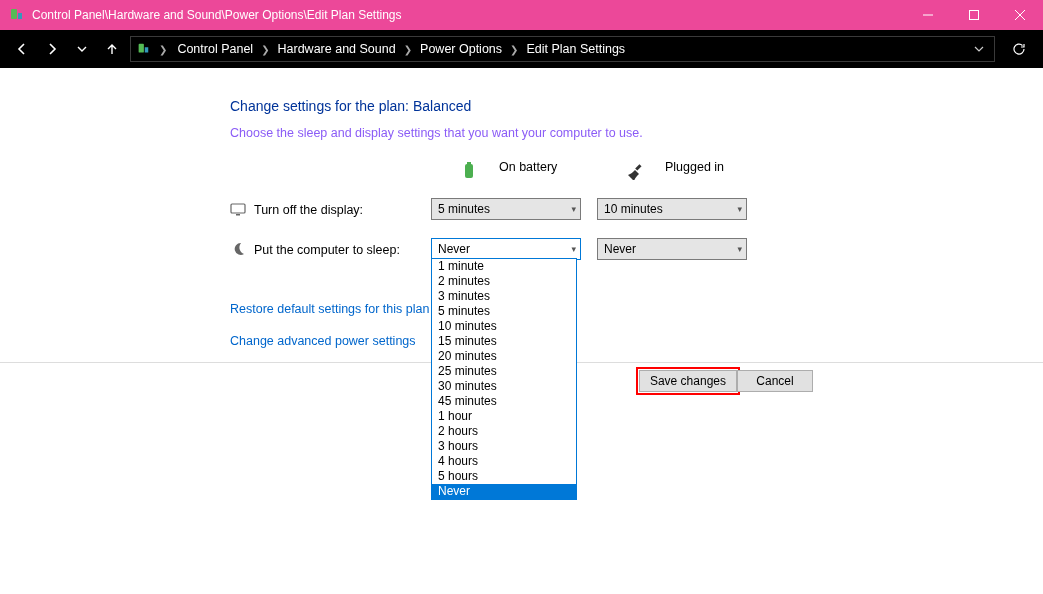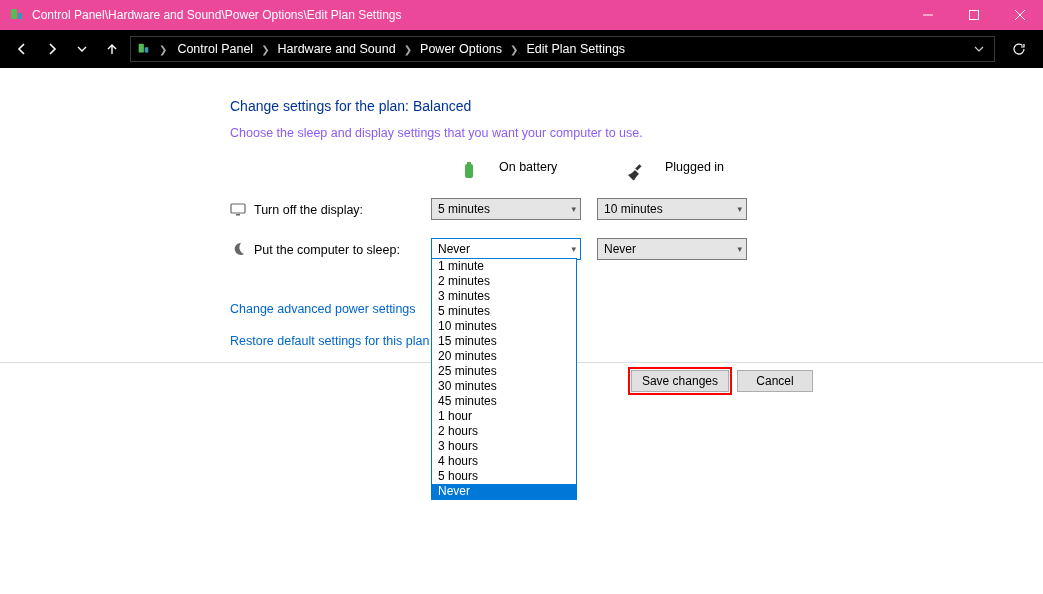--- a/index.html
+++ b/index.html
@@ -44,21 +44,21 @@
 .combo.open { border: 1px solid #0078d7; background:#fff;}
 .combo .chev { font-size: 9px; color: #555; }
 
 .links { margin-top: 42px; }
 .link { color: #0066cc; margin-bottom: 18px; display: block; font-size: 12.5px;}
 
 
 .hr { position:absolute; left:0; right:0; top:362px; height:1px; background:#ddd;}
 
 
-.footer { position: absolute; top: 370px; left: 0; right: 0; display: flex; justify-content: flex-end; padding-right: 230px; gap: 8px; }
+.footer { position: absolute; top: 370px; left: 0; right: 0; display: flex; justify-content: flex-end; padding-right: 230px; }
 .btn { height: 22px; min-width: 76px; border: 1px solid #adadad; background: #e1e1e1; font-size: 12px; display: flex; align-items: center; justify-content: center; padding: 0 10px; }
 .btn.highlight { outline: 2px solid #ff0000; outline-offset: 1px; }
 
 
 .dropdown { position: absolute; width: 150px; background: #fff; border: 1px solid #0078d7; font-size: 12px; z-index: 50; }
 .dropdown .opt { padding: 0 6px; line-height: 15px; height:15px; white-space: nowrap; }
 .dropdown .opt.selected { background: #0078d7; color: #fff; }
 </style>
 </head>
 <body>
@@ -192,22 +192,22 @@
       <span>Never</span>
       <span class="chev">▾</span>
     </div>
     <div class="combo">
       <span>Never</span>
       <span class="chev">▾</span>
     </div>
   </div>
 
   <div class="links">
+    <a class="link">Restore default settings for this plan</a>
     <a class="link">Change advanced power settings</a>
-    <a class="link">Restore default settings for this plan</a>
   </div>
 </div>
 
 <div class="hr"></div>
 
 <div class="footer">
   <div class="btn highlight">Save changes</div>
   <div class="btn">Cancel</div>
 </div>
 

